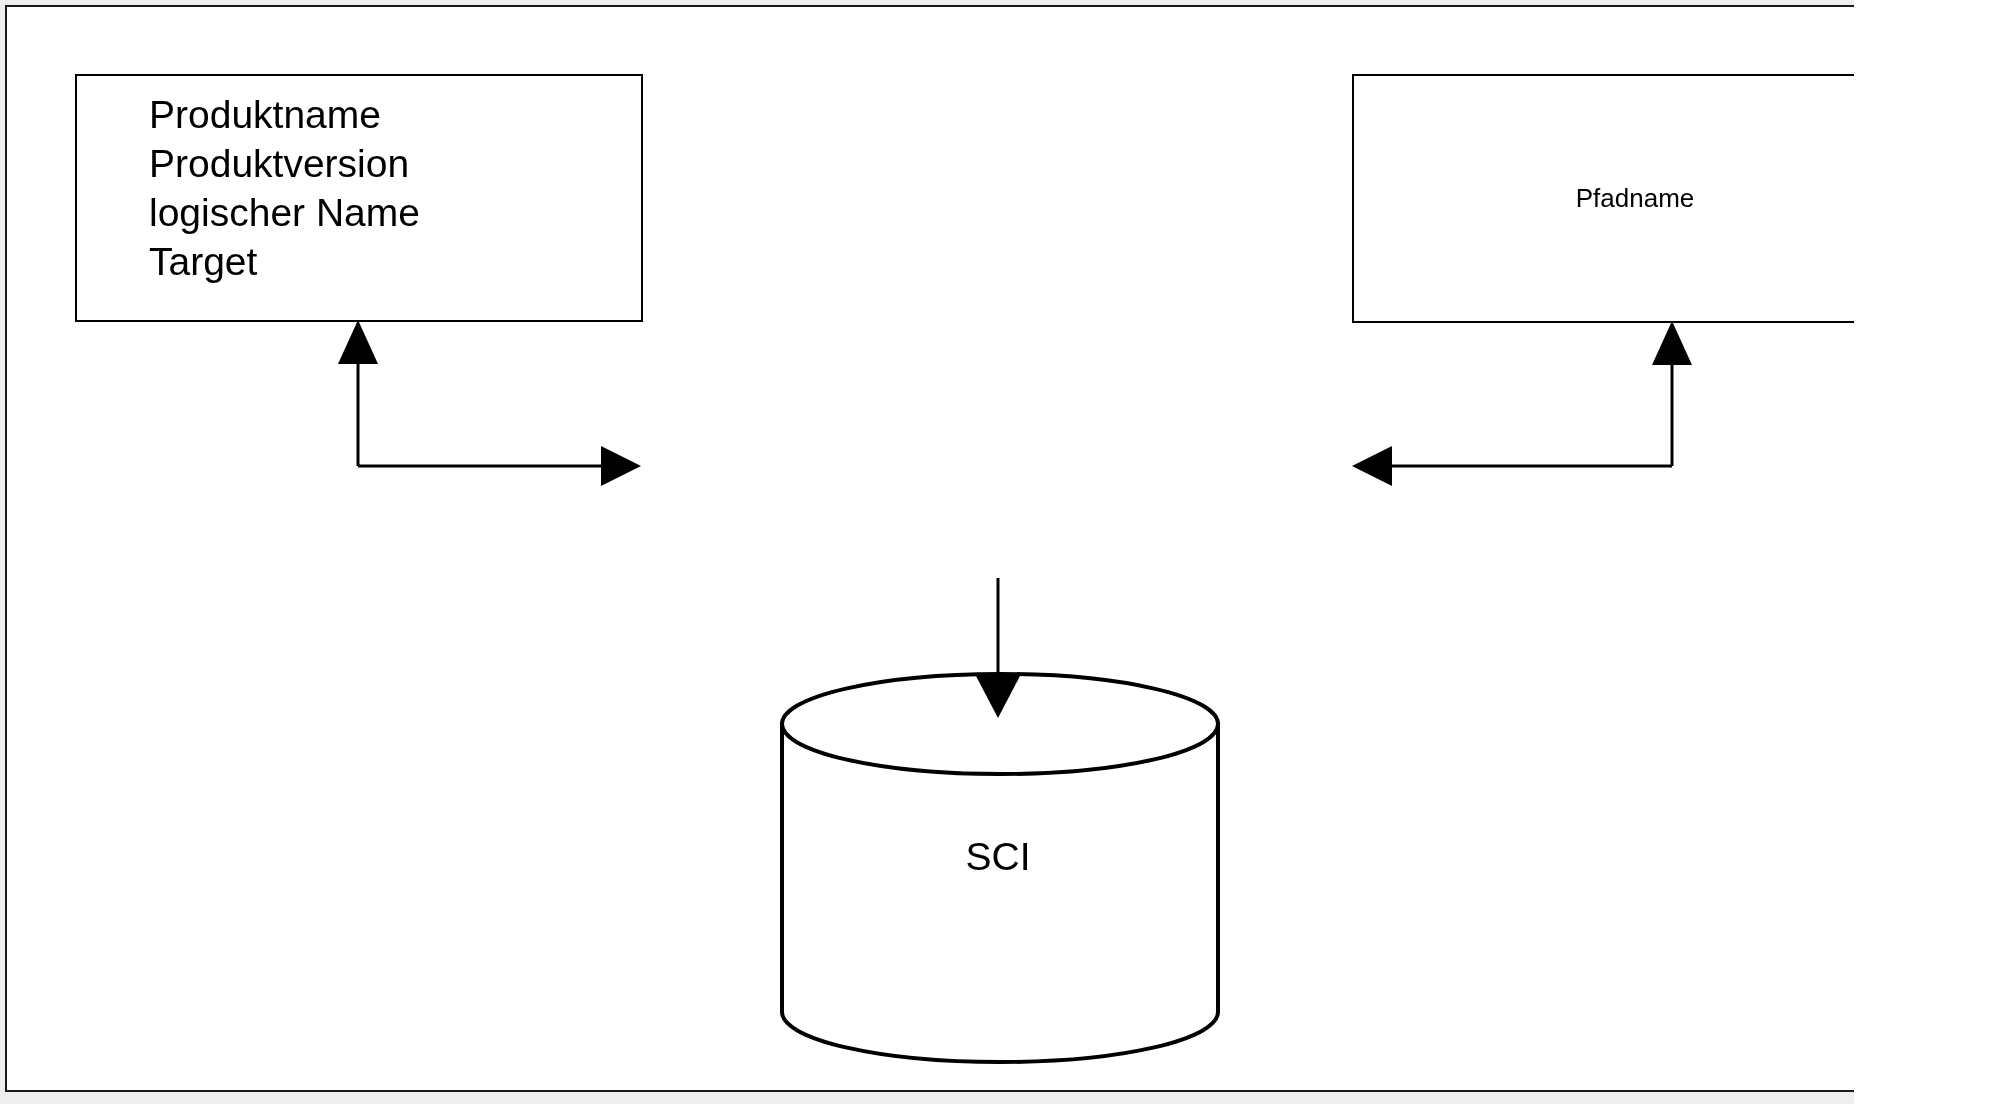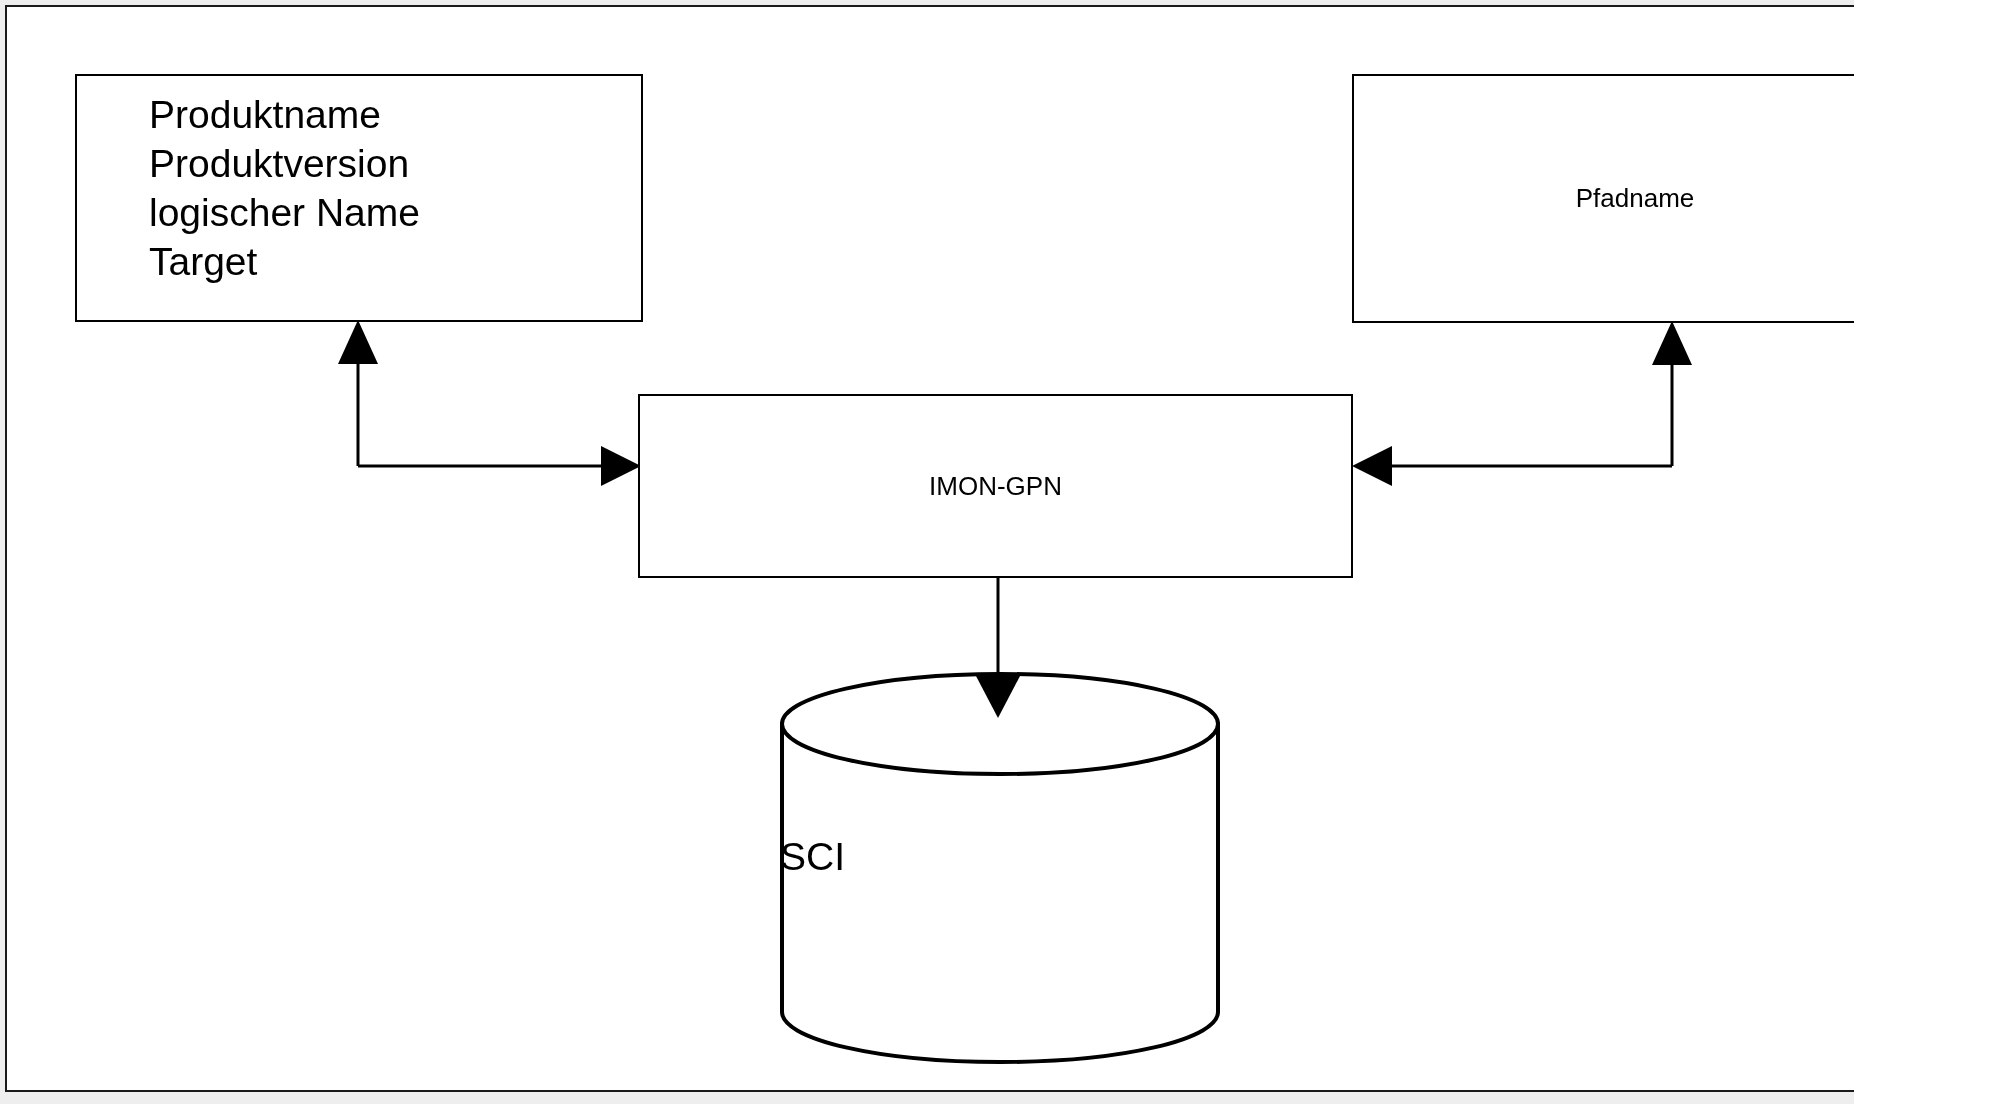--- a/index.html
+++ b/index.html
@@ -81,21 +81,21 @@
     justify-content: center;
     font-size: 26px;
     color: #000000;
     white-space: pre;
   }
   #cyl-label {
     position: absolute;
     left: 780px;
     top: 835px;
     width: 436px;
-    text-align: left;
+    text-align: center;
     font-size: 39px;
     color: #000000;
     white-space: pre;
   }
 </style>
 </head>
 <body>
 
 <div id="canvas">
 
@@ -140,19 +140,16 @@
     <div class="box-text">Produktname
 Produktversion
 logischer Name
 Target</div>
   </div>
 
   <div class="node-box" id="box-pfadname">
     <div class="centered-label">Pfadname</div>
   </div>
 
-  <div class="node-box" id="box-imon">
-    <div class="centered-label">IMON-GPN</div>
-  </div>
 
   <div id="cyl-label">SCI</div>
 
 </div>
 
 </body></html>

